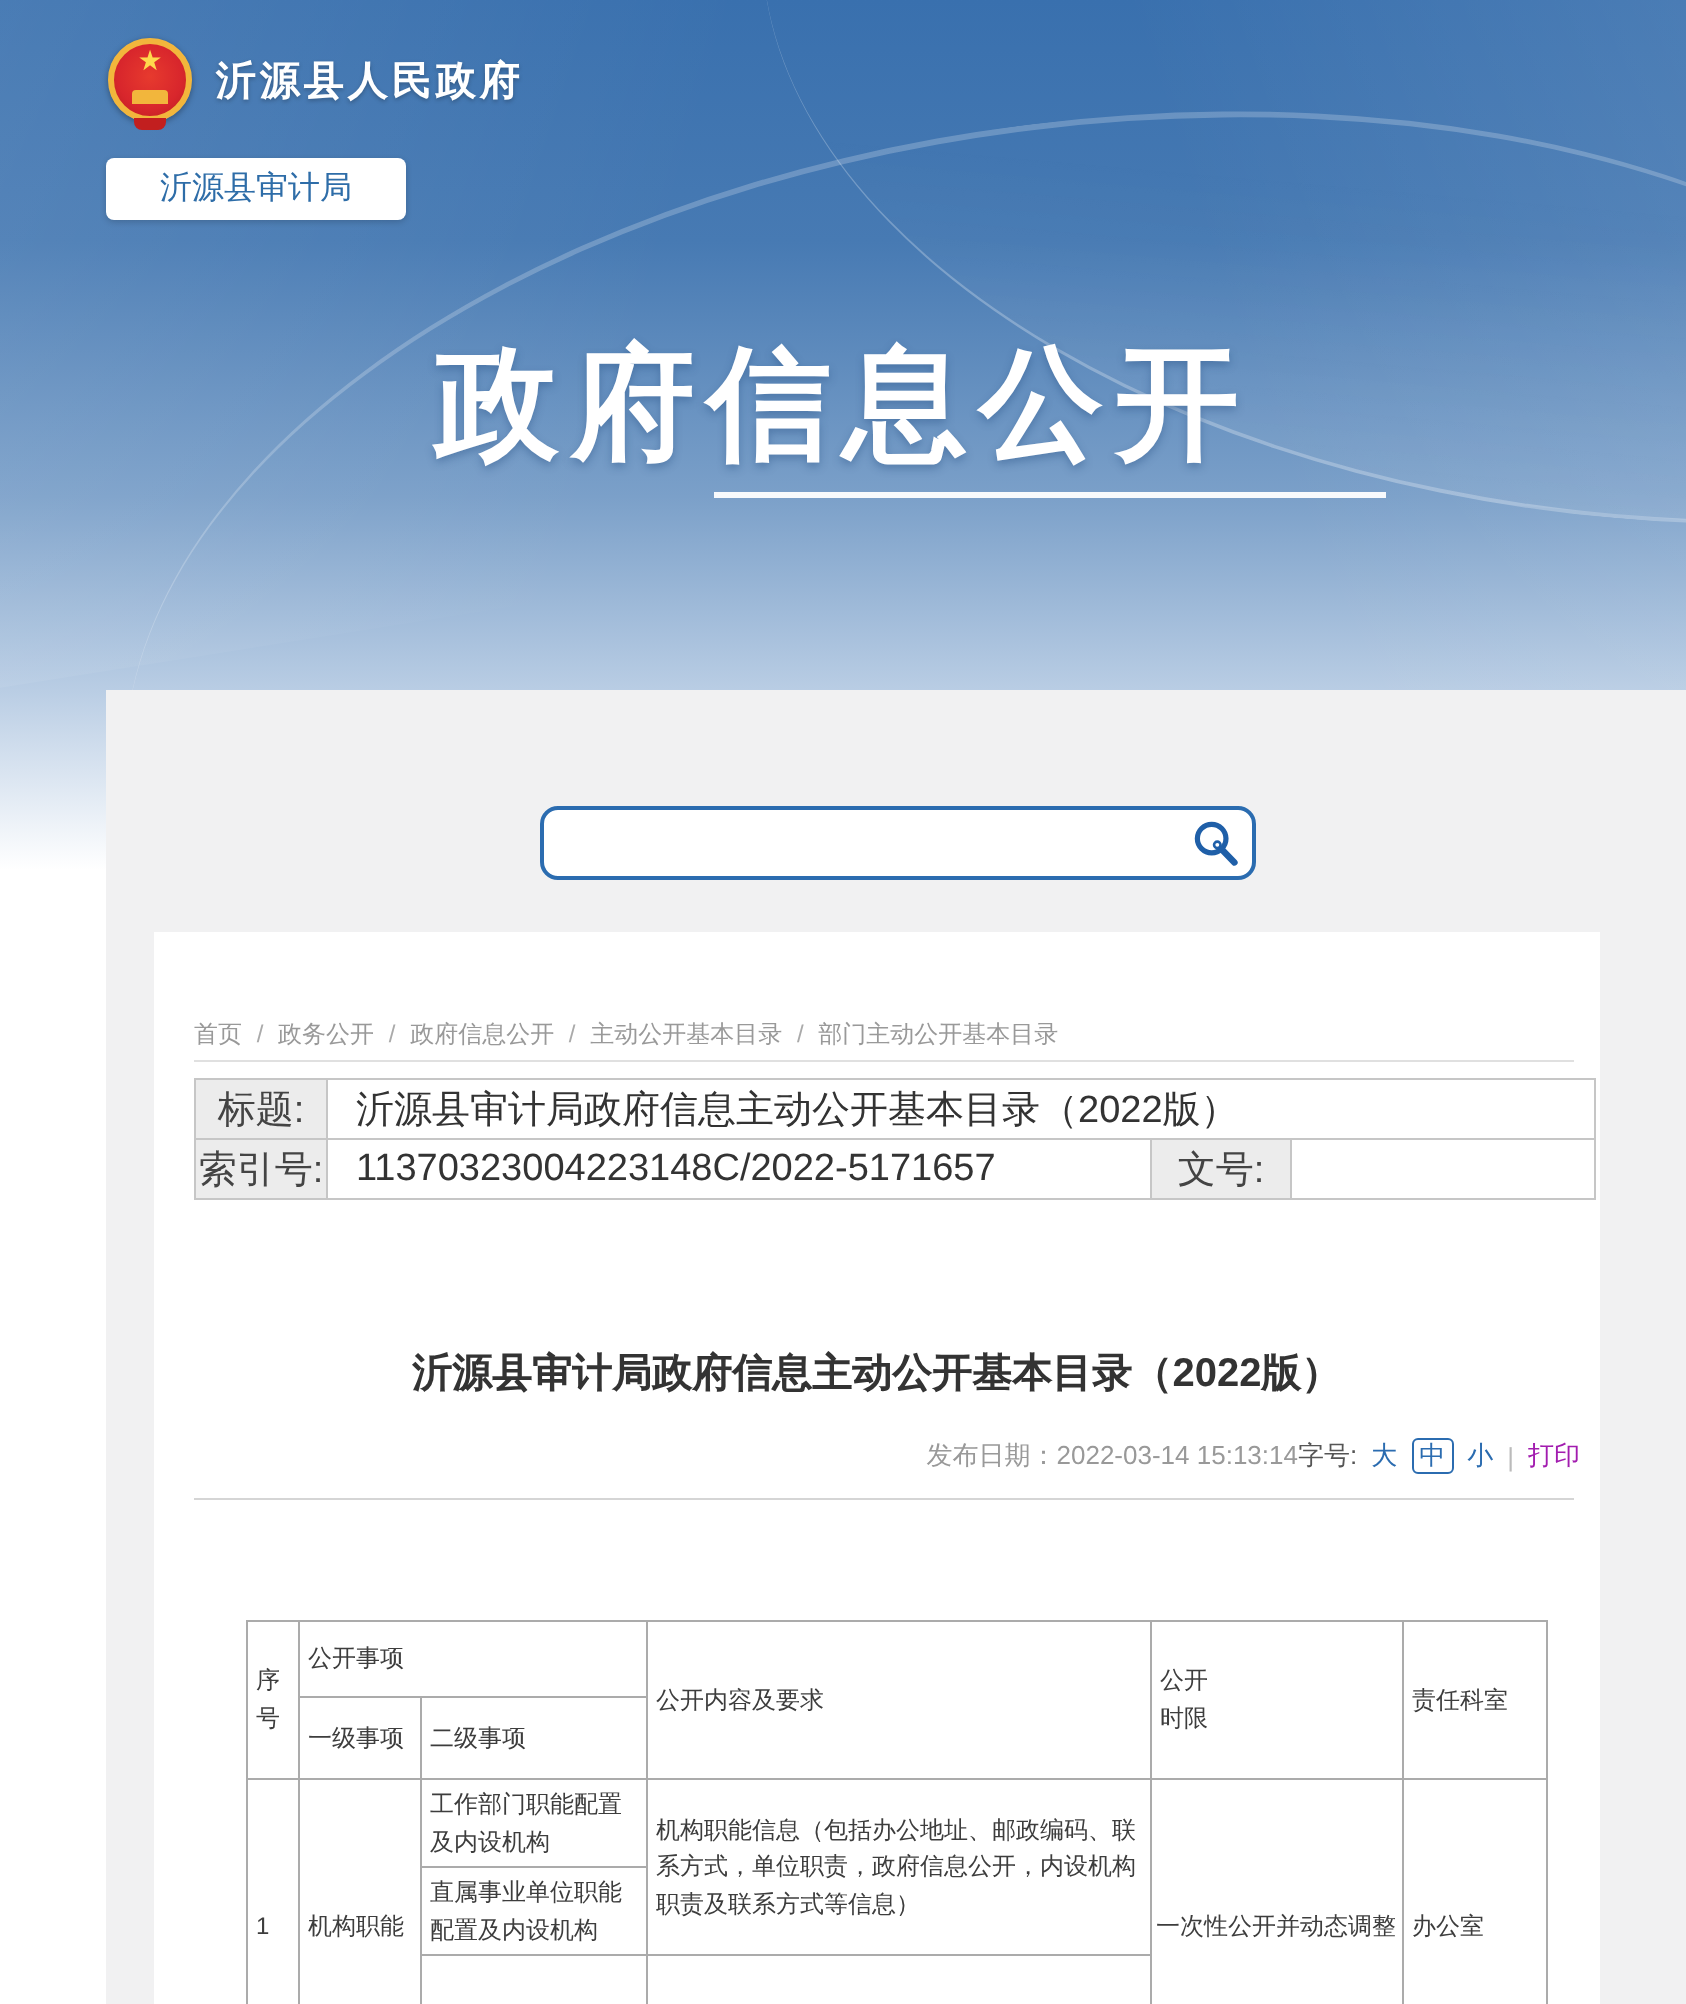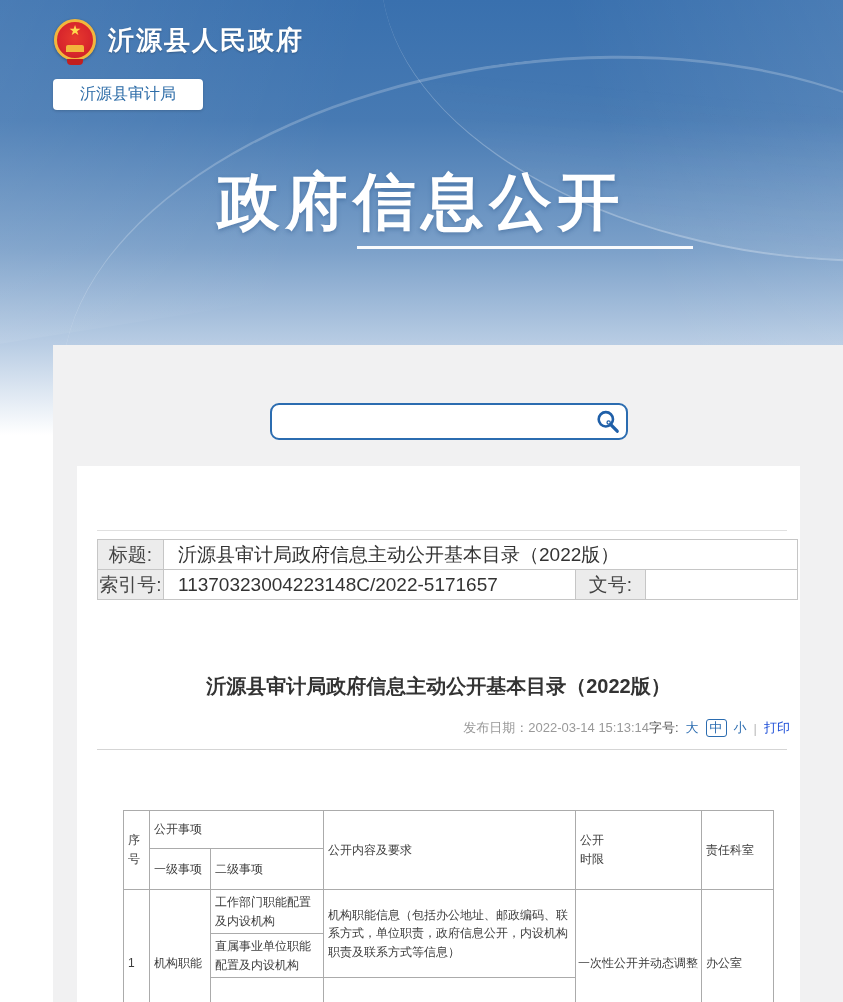--- a/index.html
+++ b/index.html
@@ -24,21 +24,21 @@
 
   .logo-row { position:absolute; left:54px; top:16px; height:48px; display:flex; align-items:center; cursor:pointer; }
   .emblem { position:relative; width:42px; height:42px; border-radius:50%;
             background:radial-gradient(circle at 50% 45%, #e73a2e 0%, #d8262c 60%, #b81d1f 100%);
             border:3px solid #f2b63c; box-shadow:0 1px 3px rgba(0,0,0,0.35); }
   .emblem .star { position:absolute; left:0; right:0; top:1px; text-align:center; color:#ffd94d; font-size:14px; line-height:14px; }
   .emblem .gate { position:absolute; left:50%; bottom:6px; transform:translateX(-50%);
                   width:18px; height:7px; background:#f2b63c; border-radius:2px 2px 0 0; }
   .emblem .ribbon { position:absolute; left:50%; bottom:-7px; transform:translateX(-50%);
                     width:16px; height:6px; background:#c21f1f; border-radius:0 0 4px 4px; }
-  .site-name { margin-left:12px; color:#ffffff; font-size:26px; font-weight:bold; letter-spacing:2px;
+  .site-name { margin-left:12px; color:#ffffff; font-size:20px; font-weight:bold; letter-spacing:2px;
                text-shadow:0 1px 2px rgba(0,0,0,0.25); }
 
   .dept-btn { position:absolute; left:53px; top:79px; width:150px; height:31px; background:#ffffff;
               border-radius:4px; display:flex; align-items:center; justify-content:center;
               color:#2e6da8; font-size:16px; box-shadow:0 1px 3px rgba(0,0,0,0.18); cursor:pointer; }
 
   .banner-title { position:absolute; left:0; top:160px; width:843px; text-align:center;
                   color:#ffffff; font-size:62px; font-weight:bold; letter-spacing:6px;
                   text-shadow:0 2px 4px rgba(30,70,120,0.35); }
   .title-underline { position:absolute; left:357px; top:246px; width:336px; height:3px; background:rgba(255,255,255,0.95); }
@@ -71,21 +71,21 @@
   .article-title { position:absolute; left:0; top:207px; width:723px; text-align:center;
                    font-size:20px; font-weight:bold; color:#333333; }
   .pubrow { position:absolute; left:20px; right:10px; top:250px; height:24px; display:flex;
             align-items:center; justify-content:flex-end; font-size:13px; }
   .pub-date { color:#999999; }
   .fontsize-ctrl { display:flex; align-items:center; gap:7px; font-size:13px; }
   .fs-label { color:#555555; }
   .fs-item { color:#2b6cb0; cursor:pointer; }
   .fs-current { color:#2b6cb0; border:1px solid #2b6cb0; border-radius:3px; padding:0 3px; line-height:16px; cursor:pointer; }
   .fs-sep { color:#bbbbbb; }
-  .print { color:#1d4ed8; cursor:pointer; }
+  .print { color:#a21caf; cursor:pointer; }
   .hr2 { position:absolute; left:20px; top:283px; width:690px; height:1px; background:#d5d5d5; }
 
   
   .catalog { position:absolute; left:46px; top:344px; border-collapse:collapse; table-layout:fixed;
              width:650px; font-size:12px; color:#3d3d3d; }
   .catalog th, .catalog td { border:1px solid #ababab; font-weight:normal; text-align:left;
                              vertical-align:middle; padding:3px 4px; line-height:1.55; overflow:hidden; }
   .catalog .pre { white-space:pre-line; }
   .catalog .nowrap { white-space:nowrap; padding:3px 2px; }
 </style>
@@ -126,20 +126,31 @@
       <svg width="26" height="26" viewBox="0 0 24 24">
         <circle cx="10" cy="9.5" r="6.6" fill="none" stroke="#1f5fa8" stroke-width="2.4"></circle>
         <circle cx="12.6" cy="12.4" r="1.5" fill="none" stroke="#1f5fa8" stroke-width="1.2"></circle>
         <line x1="14.8" y1="14.6" x2="20.5" y2="20.5" stroke="#1f5fa8" stroke-width="3" stroke-linecap="round"></line>
       </svg>
     </button>
   </div>
 
   <div class="panel">
 
+    <div class="breadcrumb">
+      <span class="crumb">首页</span>
+      <span class="crumb-sep">/</span>
+      <span class="crumb">政务公开</span>
+      <span class="crumb-sep">/</span>
+      <span class="crumb">政府信息公开</span>
+      <span class="crumb-sep">/</span>
+      <span class="crumb">主动公开基本目录</span>
+      <span class="crumb-sep">/</span>
+      <span>部门主动公开基本目录</span>
+    </div>
     <div class="hr1"></div>
 
     <table class="meta-table">
       <colgroup>
           <col style="width:66px">
           <col style="width:412px">
           <col style="width:70px">
           <col style="width:152px">
         </colgroup>
       <tbody>

